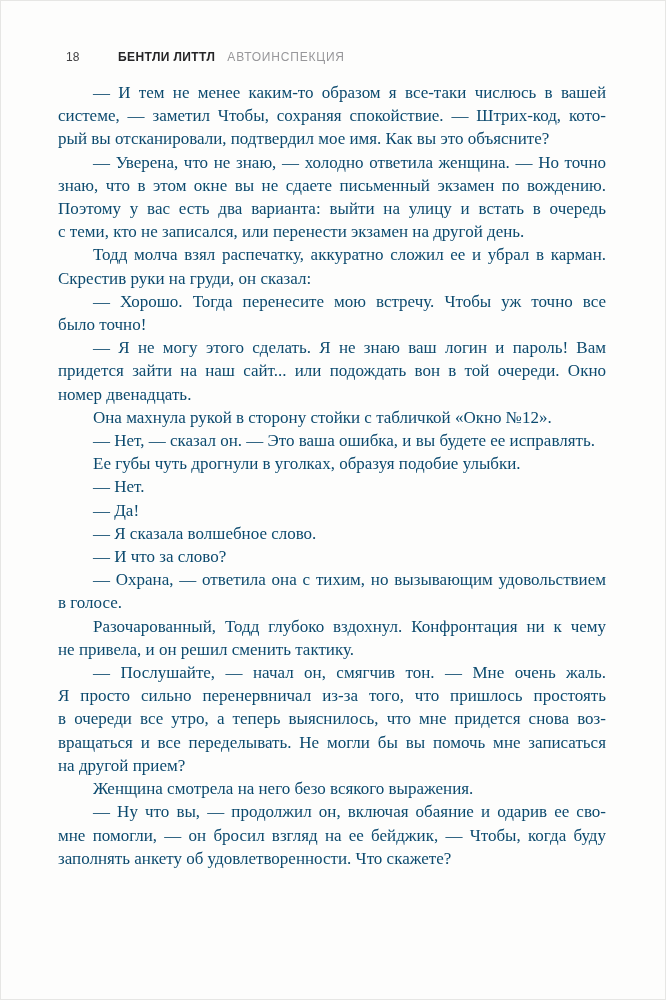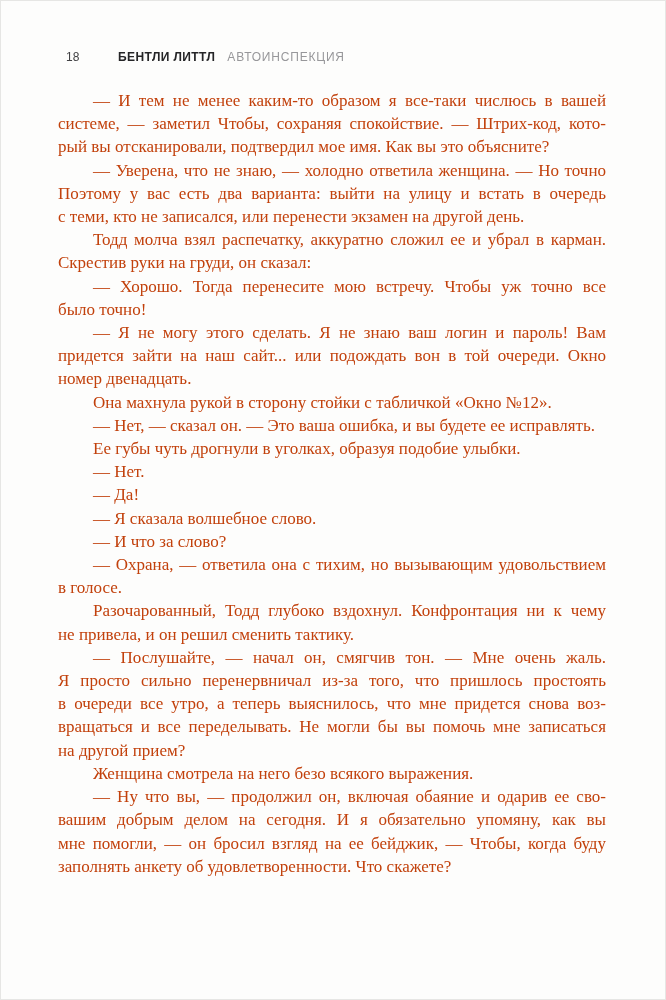--- a/index.html
+++ b/index.html
@@ -43,26 +43,26 @@
     margin-right: 12px;
   }
   .book-title {
     color: #97979a;
     font-weight: 400;
     letter-spacing: 0.8px;
   }
   
   .text-block {
     position: absolute;
-    top: 88px;
+    top: 80px;
     left: 57px;
     width: 548px;
     font-size: 17px;
     line-height: 23.2px;
-    color: #c2410c;
+    color: #0c4a6e;
   }
   .para { margin: 0; padding: 0; }
   .para .line {
     text-align: left;
     min-height: 23.2px;
   }
   .para .line.just {
     text-align: justify;
     text-align-last: justify;
   }
@@ -82,20 +82,21 @@
   </header>
 
   <main class="text-block">
       <div class="para">
         <div class="line first just">— И тем не менее каким-то образом я все-таки числюсь в вашей</div>
         <div class="line just">системе, — заметил Чтобы, сохраняя спокойствие. — Штрих-код, кото-</div>
         <div class="line">рый вы отсканировали, подтвердил мое имя. Как вы это объясните?</div>
       </div>
       <div class="para">
         <div class="line first just">— Уверена, что не знаю, — холодно ответила женщина. — Но точно</div>
+        <div class="line just">знаю, что в этом окне вы не сдаете письменный экзамен по вождению.</div>
         <div class="line just">Поэтому у вас есть два варианта: выйти на улицу и встать в очередь</div>
         <div class="line">с теми, кто не записался, или перенести экзамен на другой день.</div>
       </div>
       <div class="para">
         <div class="line first just">Тодд молча взял распечатку, аккуратно сложил ее и убрал в карман.</div>
         <div class="line">Скрестив руки на груди, он сказал:</div>
       </div>
       <div class="para">
         <div class="line first just">— Хорошо. Тогда перенесите мою встречу. Чтобы уж точно все</div>
         <div class="line">было точно!</div>
@@ -139,19 +140,18 @@
         <div class="line just">Я просто сильно перенервничал из-за того, что пришлось простоять</div>
         <div class="line just">в очереди все утро, а теперь выяснилось, что мне придется снова воз-</div>
         <div class="line just">вращаться и все переделывать. Не могли бы вы помочь мне записаться</div>
         <div class="line">на другой прием?</div>
       </div>
       <div class="para">
         <div class="line first">Женщина смотрела на него безо всякого выражения.</div>
       </div>
       <div class="para">
         <div class="line first just">— Ну что вы, — продолжил он, включая обаяние и одарив ее сво-</div>
-        <div class="line just">вашим добрым делом на сегодня. И я обязательно упомяну, как вы</div>
         <div class="line just">мне помогли, — он бросил взгляд на ее бейджик, — Чтобы, когда буду</div>
         <div class="line">заполнять анкету об удовлетворенности. Что скажете?</div>
       </div>
     </main>
 
 </div>
 
 </body></html>

